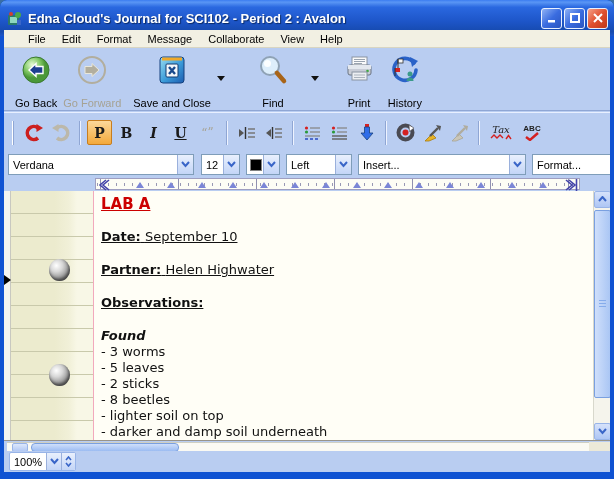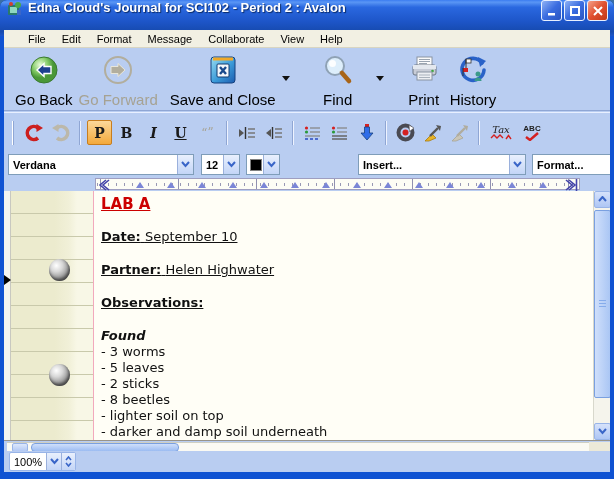--- a/index.html
+++ b/index.html
@@ -2,58 +2,58 @@
 <html><head>
 <meta charset="utf-8">
 <style>
   html,body{margin:0;padding:0;background:#3a6ea5;}
   *{box-sizing:border-box;}
   body{width:614px;height:479px;position:relative;font-family:"Liberation Sans",sans-serif;-webkit-font-smoothing:none;}
   .window{position:absolute;inset:0;background:#0f52d2;border-radius:7px 7px 0 0;overflow:hidden;}
   
   .titlebar{position:absolute;left:0;top:0;right:0;height:36px;border-radius:7px 7px 0 0;
     background:linear-gradient(180deg,#3b7cf0 0%,#5a96f5 6%,#2a68e0 20%,#1d55c8 60%,#164aae 88%,#1d55c8 100%);
-    display:flex;padding:0 6px;}
+    display:flex;align-items:center;padding:0 6px;}
   .app-icon{width:17px;height:17px;margin-right:5px;flex:0 0 auto;}
   .title-text{color:#fff;font-weight:bold;font-size:13px;text-shadow:1px 1px 1px #0a2a66;flex:1;white-space:nowrap;overflow:hidden;}
   .winbtns{display:flex;gap:2px;}
   .winbtn{width:21px;height:21px;border-radius:3px;border:1px solid #e8f0ff;display:flex;align-items:center;justify-content:center;}
   .winbtn.blue{background:linear-gradient(135deg,#8fb2f5 0%,#3a6ce0 50%,#2a55c0 100%);}
   .winbtn.red{background:linear-gradient(135deg,#f5a088 0%,#e05030 50%,#c03818 100%);}
   
   .inner{position:absolute;left:4px;right:4px;top:30px;bottom:7px;background:#b9cdf1;overflow:hidden;}
   
   .menubar{position:absolute;left:0;right:0;top:0;height:18px;background:#f2f0e3;display:flex;align-items:center;padding-left:16px;border-bottom:1px solid #d8d5c2;}
   .menu-item{font-size:11px;color:#000;padding:1px 8px;cursor:default;}
   
   .toolbar{position:absolute;left:0;right:0;top:19px;height:62px;background:#b9cdf1;display:flex;align-items:flex-start;padding:3px 0 0 8px;border-bottom:1px solid #8fa6d4;}
   .tbtn{display:flex;flex-direction:column;align-items:center;justify-content:flex-start;padding:1px 3px;min-width:46px;}
   .tbtn .ticon{height:34px;display:flex;align-items:center;justify-content:center;}
-  .tbtn .tlabel{font-size:15px;color:#000;white-space:nowrap;margin-top:4px;}
+  .tbtn .tlabel{font-size:11px;color:#000;white-space:nowrap;margin-top:10px;}
   .tbtn.disabled .tlabel{color:#a6a293;}
   .tcaret{width:14px;height:40px;display:flex;align-items:center;justify-content:center;margin-top:6px;}
   .caret-glyph{width:0;height:0;border-left:4px solid transparent;border-right:4px solid transparent;border-top:5px solid #111;}
   
   .fmtbar{position:absolute;left:0;right:0;top:82px;height:40px;background:#b9cdf1;display:flex;align-items:center;padding-left:8px;border-top:1px solid #e8efff;}
   .grip{width:1px;height:24px;border-left:1px solid #fff;border-right:1px solid #8fa6d4;margin:0 6px 0 0;}
   .fbtn{width:25px;height:25px;display:flex;align-items:center;justify-content:center;margin:0 1px;border:1px solid transparent;border-radius:2px;}
   .fbtn.active{background:linear-gradient(180deg,#fcd89a,#f3a93c);border:1px solid #c77d1e;}
   .fsep{width:1px;height:24px;border-left:1px solid #8fa6d4;border-right:1px solid #eef3ff;margin:0 5px;}
   .glyph-serif{font-family:"DejaVu Serif",serif;font-weight:bold;font-size:14px;color:#1a1a1a;}
   .glyph-italic{font-style:italic;}
   .glyph-under{text-decoration:underline;}
   .glyph-quote{font-family:"DejaVu Serif",serif;font-size:12px;color:#a8a496;letter-spacing:0;}
   .abc-icon{display:flex;flex-direction:column;align-items:center;line-height:7px;}
   .abc-icon .abc-txt{font-size:8px;font-weight:bold;color:#222;}
   .tax-icon{display:flex;flex-direction:column;align-items:center;line-height:8px;}
   .tax-txt{font-family:"DejaVu Serif",serif;font-style:italic;font-size:10px;color:#222;}
   
   .comborow{position:absolute;left:0;right:0;top:122px;height:26px;background:#b9cdf1;}
   .combo{position:absolute;top:2px;height:21px;background:#fff;border:1px solid #7f9db9;display:flex;align-items:center;font-size:11px;color:#000;}
-  .combo .cval{flex:1;padding:0 4px;white-space:nowrap;overflow:hidden;font-weight:bold;}
+  .combo .cval{flex:1;padding:0 4px;white-space:nowrap;overflow:hidden;}
   .combo .cbtn{width:16px;height:100%;background:linear-gradient(180deg,#e9f0fd,#c3d5f7);border-left:1px solid #9ab0dc;display:flex;align-items:center;justify-content:center;}
   .swatch{width:12px;height:12px;background:#000;border:1px solid #808080;margin-left:3px;}
   
   .rulerrow{position:absolute;left:0;right:0;top:148px;height:13px;background:#b9cdf1;}
   .ruler{position:absolute;left:91px;width:485px;top:0;height:12px;background:#fdfdf5;border:1px solid #9e9ec0;
     background-image:
       repeating-linear-gradient(90deg,#9090b0 0 1px,transparent 1px 78px),
       repeating-linear-gradient(90deg,#9898b4 0 1px,transparent 1px 8px);
     background-size:100% 10px,100% 3px;background-position:4px bottom,4px center;background-repeat:repeat-x;}
   .tabstop{position:absolute;bottom:1px;width:0;height:0;border-left:4px solid transparent;border-right:4px solid transparent;border-bottom:6px solid #7b86d6;}
@@ -355,20 +355,28 @@
         <span class="cval">12</span>
         <span class="cbtn">
             <svg width="9" height="7">
               <path d="M1,1 L4.5,5 L8,1" fill="none" stroke="#3a66c8" stroke-width="2"></path>
             </svg>
           </span>
       </div>
       <div class="combo" style="left:242px;width:34px;">
         <span class="swatch"></span>
         <span class="cbtn" style="margin-left:auto;">
+            <svg width="9" height="7">
+              <path d="M1,1 L4.5,5 L8,1" fill="none" stroke="#3a66c8" stroke-width="2"></path>
+            </svg>
+          </span>
+      </div>
+      <div class="combo" style="left:282px;width:66px;">
+        <span class="cval">Left</span>
+        <span class="cbtn">
             <svg width="9" height="7">
               <path d="M1,1 L4.5,5 L8,1" fill="none" stroke="#3a66c8" stroke-width="2"></path>
             </svg>
           </span>
       </div>
       <div class="combo" style="left:354px;width:168px;">
         <span class="cval">Insert...</span>
         <span class="cbtn">
             <svg width="9" height="7">
               <path d="M1,1 L4.5,5 L8,1" fill="none" stroke="#3a66c8" stroke-width="2"></path>

